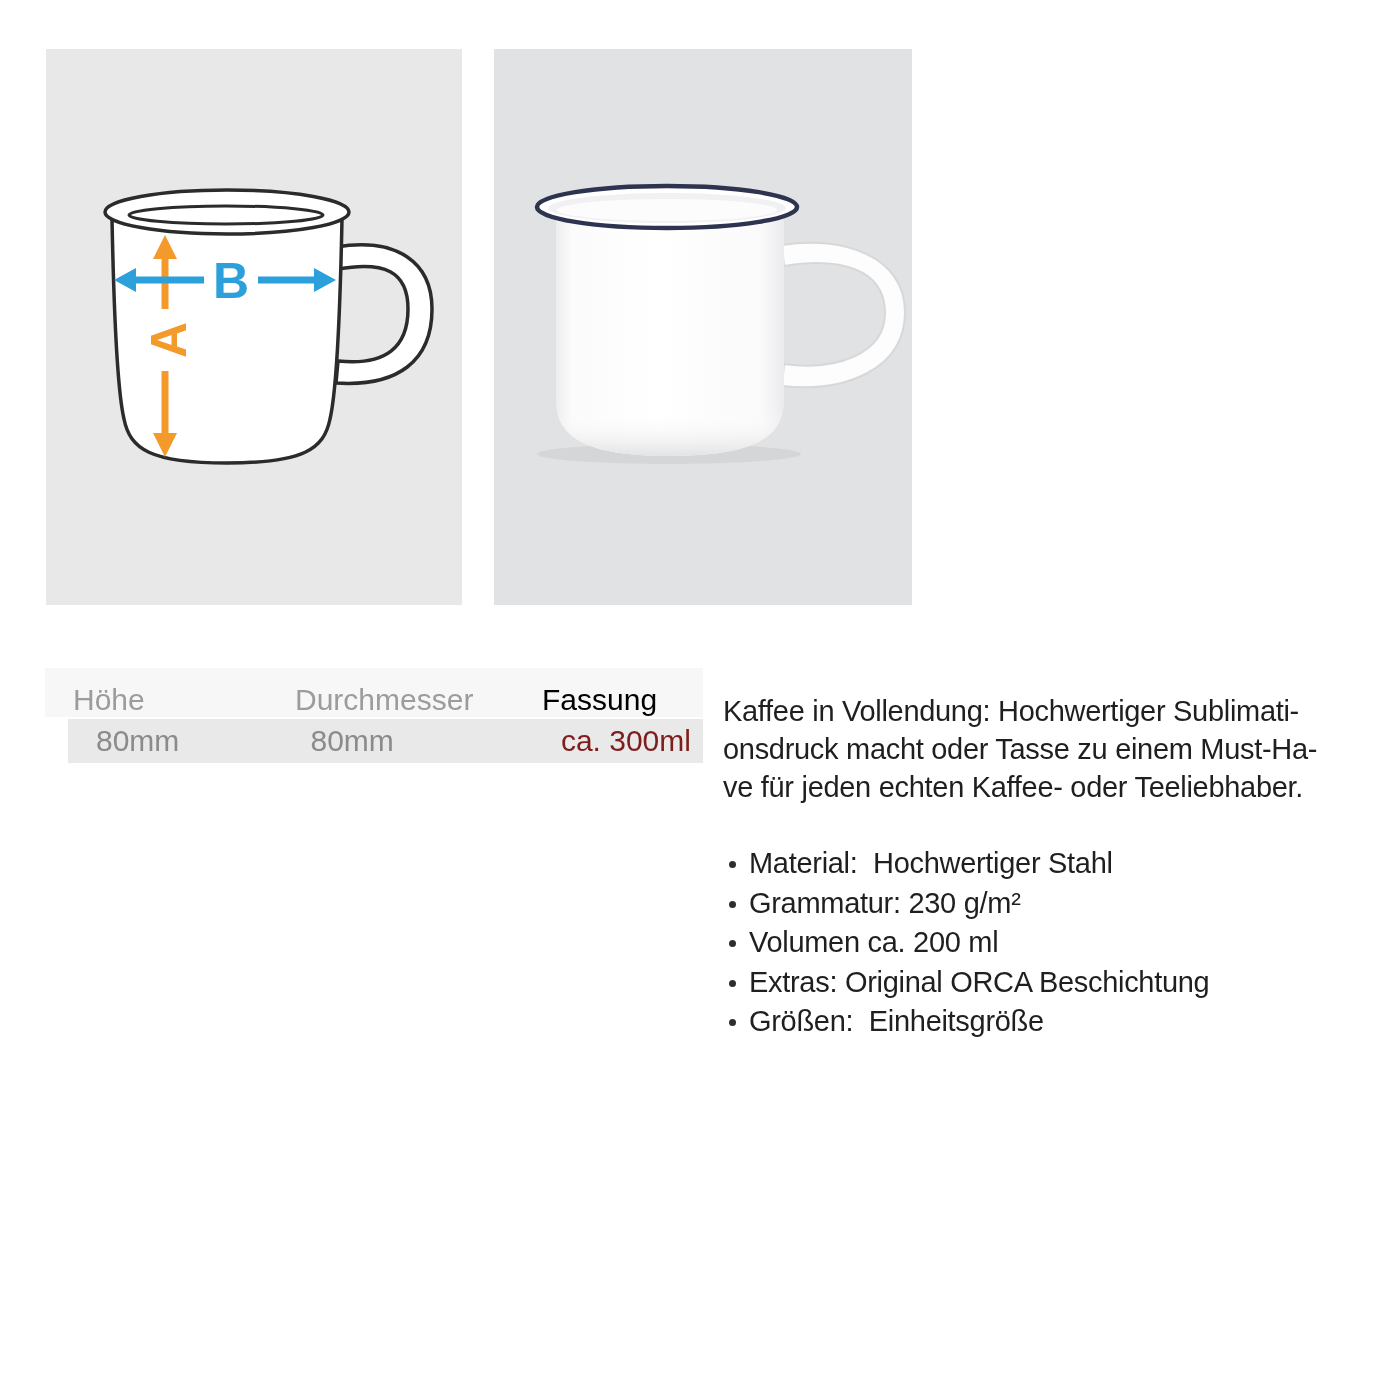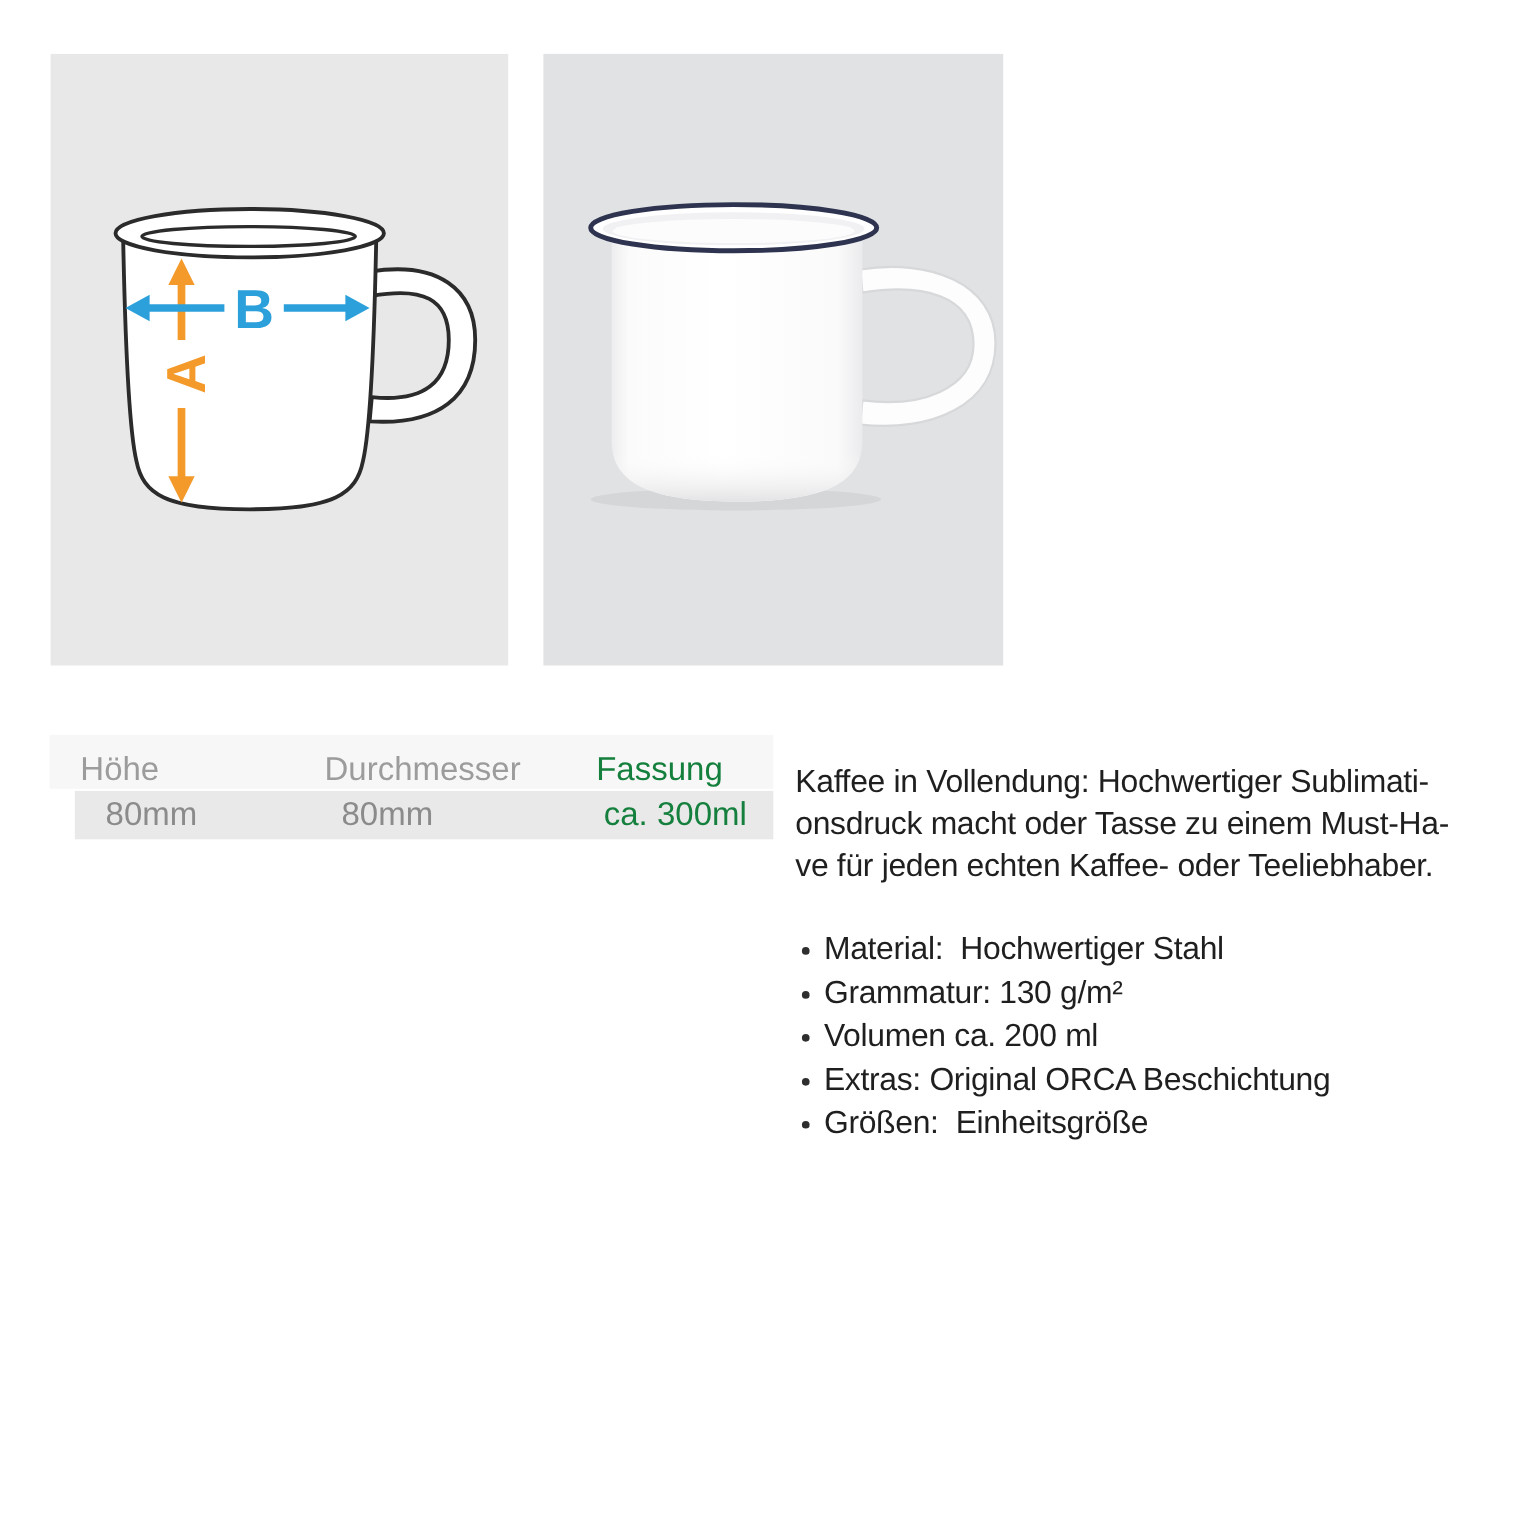--- a/index.html
+++ b/index.html
@@ -95,43 +95,43 @@
     <ellipse cx="173" cy="158" rx="130" ry="21" fill="#ffffff" stroke-width="4.5" stroke="#2e3450"></ellipse>
     <ellipse cx="173" cy="159" rx="119" ry="15" fill="#f1f1f4"></ellipse>
     <ellipse cx="173" cy="161" rx="110" ry="11" fill="#fcfcfd"></ellipse>
   </svg>
 </div>
 
 <div class="dim-table">
   <div class="dim-row dim-head" style="background-color: rgb(247, 247, 247);">
     <div class="dim-cell" style="color: rgb(156, 156, 156);">Höhe</div>
     <div class="dim-cell" style="color: rgb(156, 156, 156);">Durchmesser</div>
-    <div class="dim-cell" style="color: #15803d; margin-top: 31px;">Fassung</div>
+    <div class="dim-cell" style="color: #000000; margin-top: 31px;">Fassung</div>
   </div>
   <div class="dim-row dim-vals" style="background-color: rgb(233, 233, 233); margin-left: 23px;">
     <div class="dim-cell" style="color: rgb(139, 139, 139);">80mm</div>
     <div class="dim-cell" style="color: rgb(139, 139, 139);">80mm</div>
-    <div class="dim-cell" style="color: #15803d;">ca. 300ml</div>
+    <div class="dim-cell" style="color: #7f1d1d; text-align: center;">ca. 300ml</div>
   </div>
 </div>
 
 <div class="desc" style="color: rgb(31, 31, 31);">
   <div>
     <div class="para-line">Kaffee in Vollendung: Hochwertiger Sublimati-</div>
     <div class="para-line">onsdruck macht oder Tasse zu einem Must-Ha-</div>
     <div class="para-line">ve für jeden echten Kaffee- oder Teeliebhaber.</div>
   </div>
   <ul class="bullets">
     <li class="bullet-item">
       <span class="bullet-dot"></span>
       <span class="bullet-text">Material:  Hochwertiger Stahl</span>
     </li>
     <li class="bullet-item">
       <span class="bullet-dot"></span>
-      <span class="bullet-text">Grammatur: 130 g/m²</span>
+      <span class="bullet-text">Grammatur: 230 g/m²</span>
     </li>
     <li class="bullet-item">
       <span class="bullet-dot"></span>
       <span class="bullet-text">Volumen ca. 200 ml</span>
     </li>
     <li class="bullet-item">
       <span class="bullet-dot"></span>
       <span class="bullet-text">Extras: Original ORCA Beschichtung</span>
     </li>
     <li class="bullet-item">

